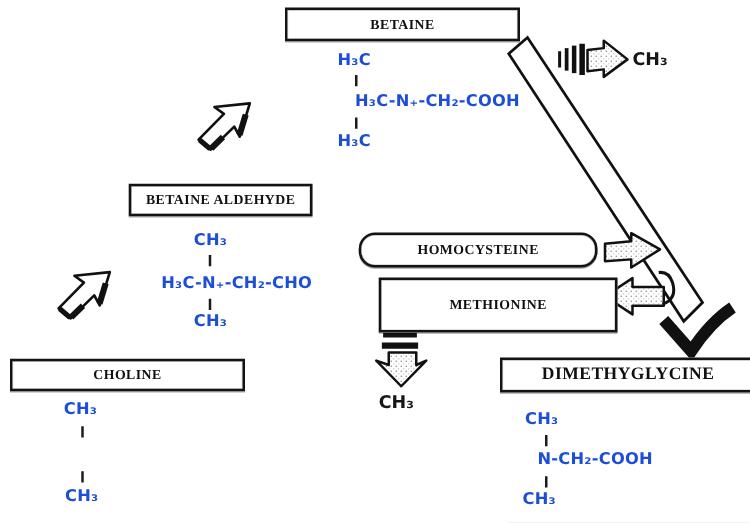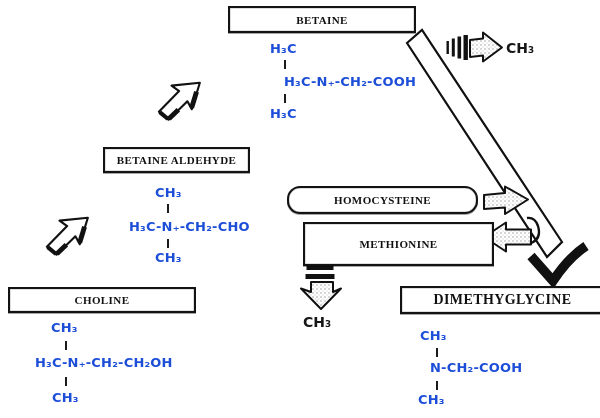--- a/index.html
+++ b/index.html
@@ -117,21 +117,20 @@
   <div class="formula" style="left:270px;top:106px;">H₃C</div>
 
   <div class="formula" style="left:155px;top:185px;">CH₃</div>
   <div class="bond" style="left:167px;top:204px;"></div>
   <div class="formula" style="left:129px;top:219px;">H₃C-N₊-CH₂-CHO</div>
   <div class="bond" style="left:167px;top:239px;"></div>
   <div class="formula" style="left:155px;top:250px;">CH₃</div>
 
   <div class="formula" style="left:51px;top:320px;">CH₃</div>
   <div class="bond" style="left:65px;top:341px;"></div>
-  <div class="formula" style="left:35px;top:355px;">H₃C-N₊-CH₂-CH₂OH</div>
   <div class="bond" style="left:65px;top:377px;"></div>
   <div class="formula" style="left:52px;top:390px;">CH₃</div>
 
   <div class="formula" style="left:420px;top:328px;">CH₃</div>
   <div class="bond" style="left:436px;top:348px;"></div>
   <div class="formula" style="left:430px;top:360px;">N-CH₂-COOH</div>
   <div class="bond" style="left:436px;top:381px;"></div>
   <div class="formula" style="left:418px;top:392px;">CH₃</div>
 
   <div class="methyl" style="left:506px;top:40px;">CH₃</div>

